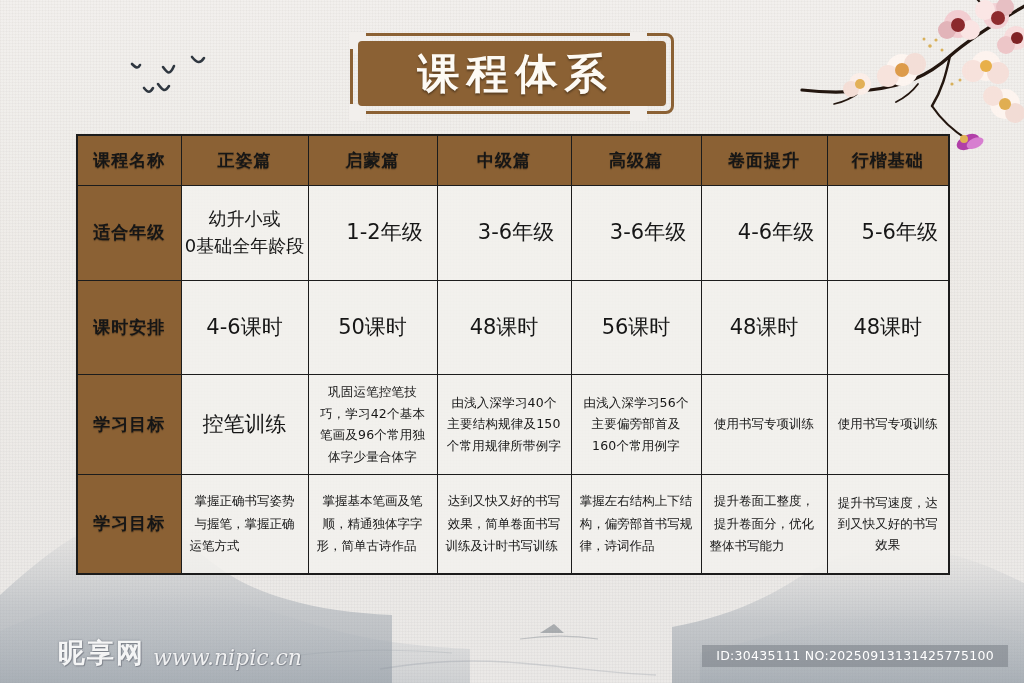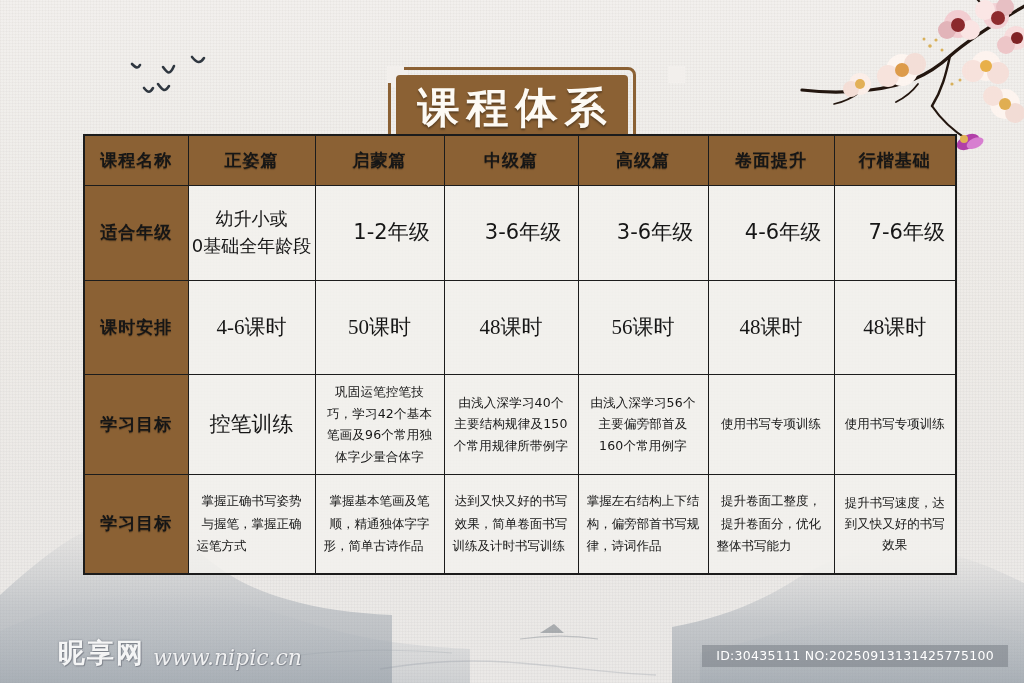--- a/index.html
+++ b/index.html
@@ -31,21 +31,21 @@
   .blossom { position: absolute; top: -6px; right: -6px; width: 230px; height: 170px; pointer-events: none; }
   .blossom svg { width: 100%; height: 100%; }
 
   
   .birds { position: absolute; left: 122px; top: 52px; width: 115px; height: 55px; pointer-events: none; }
   .birds svg { width: 100%; height: 100%; }
 
   
   .title-wrap {
     position: absolute; left: 50%; transform: translateX(-50%);
-    top: 33px; width: 248px; height: 81px; margin-top: 34px;
+    top: 33px; width: 324px; height: 81px;
   }
   .title-frame {
     position: absolute; inset: 0;
     border: 3px solid #8b6134;
     border-radius: 8px;
   }
   .title-frame::before, .title-frame::after {
     content: ""; position: absolute; width: 17px; height: 17px;
     background: #f2efec; border: 0;
   }
@@ -62,21 +62,21 @@
     color: #fdfaf4;
     font-size: 42px;
     font-weight: bold;
     letter-spacing: 7px;
     text-indent: 7px;
     text-shadow: 0 2px 2px rgba(0,0,0,.35);
     line-height: 1;
   }
 
   
-  .table-wrap { position: absolute; left: 76px; top: 134px; width: 840px; margin-left: 7px; }
+  .table-wrap { position: absolute; left: 76px; top: 134px; width: 840px; }
   table.course-table {
     width: 872px;
     border-collapse: collapse;
     table-layout: fixed;
     border: 2px solid #1c1c1c;
     background: rgba(243,241,238,0.82);
   }
   table.course-table td, table.course-table th {
     border: 1.6px solid #1c1c1c;
     text-align: center;
@@ -106,21 +106,21 @@
   
   col.c0 { width: 104px; }
   col.c1 { width: 127px; }
   col.c2 { width: 129px; }
   col.c3 { width: 134px; }
   col.c4 { width: 130px; }
   col.c5 { width: 126px; }
   col.c6 { width: 122px; }
 
   tr.r-grade td { height: 95px; }
-  tr.r-hours td { height: 94px; font-family: Liberation Serif, serif; }
+  tr.r-hours td { height: 94px; }
   tr.r-content td { height: 100px; }
   tr.r-goal td { height: 100px; }
 
   .big { font-size: 21px; line-height: 1.38; padding-left: 24px; }
   .big-sm { font-size: 18px; line-height: 1.45; }
   .mid { font-size: 21px; }
   .small { font-size: 12.5px; line-height: 1.72; text-align: left; padding: 0 8px; letter-spacing: .2px; }
   .small-c { font-size: 12.5px; line-height: 1.7; text-align: center; padding: 0 6px; }
   .small-j { font-size: 12.5px; line-height: 1.8; text-align: justify; text-align-last: left; padding: 0 8px; }
 
@@ -300,21 +300,21 @@
         </tr>
       </thead>
       <tbody>
         <tr class="r-grade">
           <td class="rowlabel">适合年级</td>
           <td class="big-sm">幼升小或<br>0基础全年龄段</td>
           <td class="big">1-2年级</td>
           <td class="big">3-6年级</td>
           <td class="big">3-6年级</td>
           <td class="big">4-6年级</td>
-          <td class="big">7-6年级</td>
+          <td class="big">5-6年级</td>
         </tr>
         <tr class="r-hours">
           <td class="rowlabel">课时安排</td>
           <td class="mid">4-6课时</td>
           <td class="mid">50课时</td>
           <td class="mid">48课时</td>
           <td class="mid">56课时</td>
           <td class="mid">48课时</td>
           <td class="mid">48课时</td>
         </tr>

